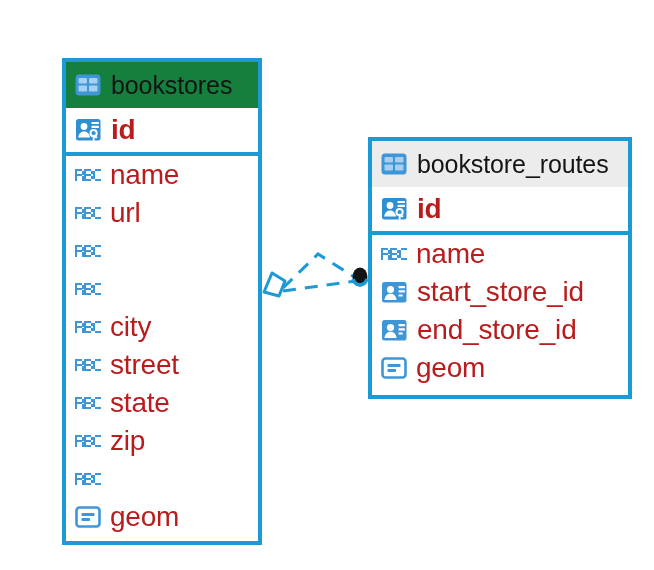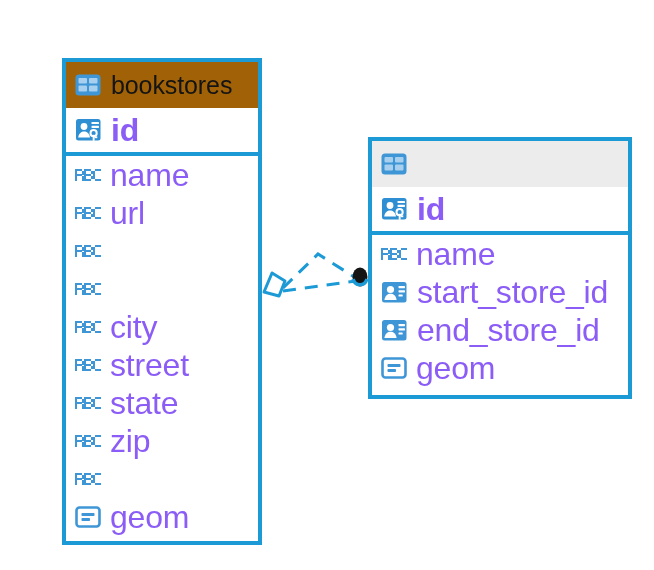--- a/index.html
+++ b/index.html
@@ -33,21 +33,21 @@
   }
 
   .entity-header {
     display: flex;
     align-items: center;
     box-sizing: border-box;
     height: 46px;
     padding-left: 9px;
     gap: 10px;
   }
-  .entity-header.accent-orange { background: #a16207; }
+  .entity-header.accent-orange { background: #15803d; }
   .entity-header.accent-gray   { background: #ececec; }
 
   .entity-title {
     font-size: 25px;
     color: #141414;
     letter-spacing: -0.1px;
     white-space: nowrap;
   }
 
   .pk-section {
@@ -58,22 +58,22 @@
     display: flex;
     align-items: center;
     box-sizing: border-box;
     height: 38px;
     padding-left: 9px;
     gap: 9px;
   }
   .field-row.pk-row { height: 44px; }
 
   .field-label {
-    font-size: 32px;
-    color: #8b5cf6;
+    font-size: 28px;
+    color: #b91c1c;
     white-space: nowrap;
     letter-spacing: -0.2px;
     text-align: right;
   }
   .field-label.is-key { font-weight: bold; }
 
   .icon {
     flex: 0 0 auto;
     display: block;
     line-height: 0;
@@ -386,20 +386,21 @@
     <div class="entity-header accent-gray">
       <span class="icon">
         <svg width="26" height="24" viewBox="0 0 26 24">
           <rect x="0.5" y="1.5" width="25" height="21" rx="3.5" fill="#3f96d6"></rect>
           <rect x="3.5" y="5" width="8.5" height="5.5" rx="1" fill="#a8d0ee"></rect>
           <rect x="14" y="5" width="8.5" height="5.5" rx="1" fill="#a8d0ee"></rect>
           <rect x="3.5" y="12.5" width="8.5" height="6" rx="1" fill="#a8d0ee"></rect>
           <rect x="14" y="12.5" width="8.5" height="6" rx="1" fill="#a8d0ee"></rect>
         </svg>
       </span>
+      <span class="entity-title">bookstore_routes</span>
     </div>
 
     <div class="pk-section">
       <div class="field-row pk-row">
         <span class="icon">
           <svg width="27" height="26" viewBox="0 0 27 26">
             <rect x="1" y="2" width="24.5" height="21.5" rx="2.5" fill="#2f8fd3"></rect>
             <circle cx="9" cy="9.5" r="3.4" fill="#ffffff"></circle>
             <path d="M3.2 20.5 c0.6 -4.2 3.2 -6 5.9 -6 c2.7 0 5.3 1.8 5.9 6 z" fill="#ffffff"></path>
             <rect x="16.5" y="5" width="7.5" height="2.1" rx="0.6" fill="#ffffff"></rect>

